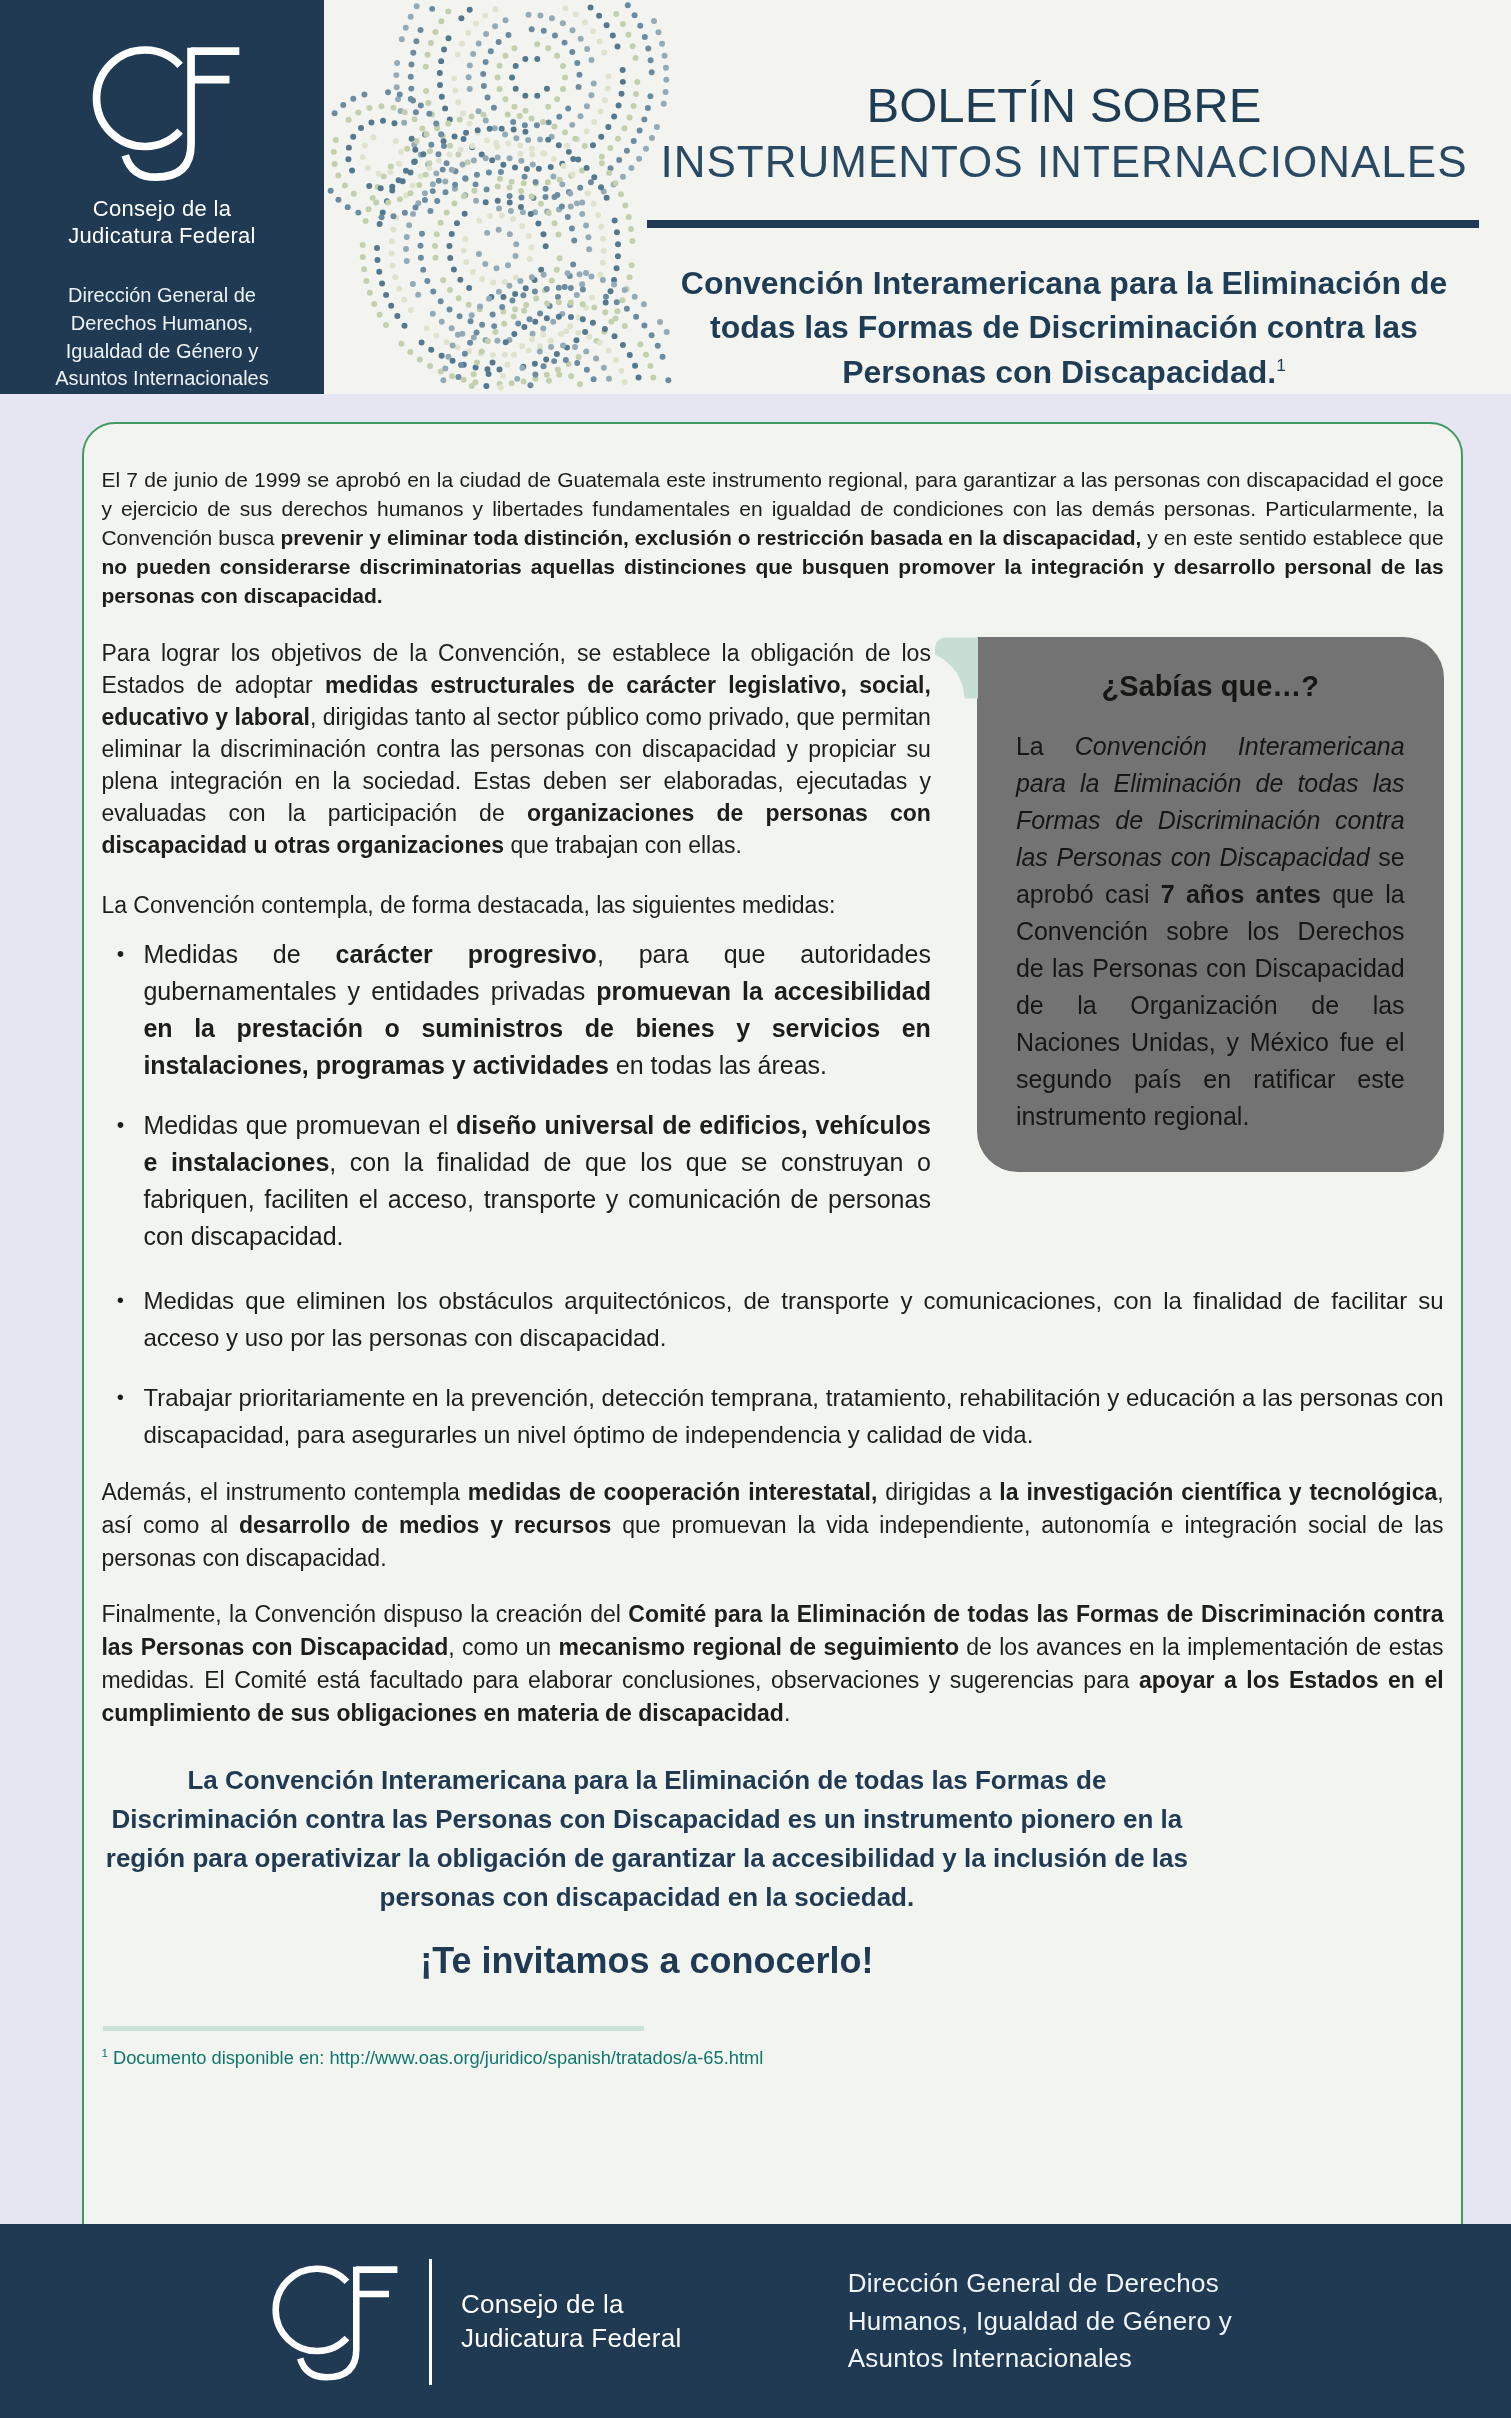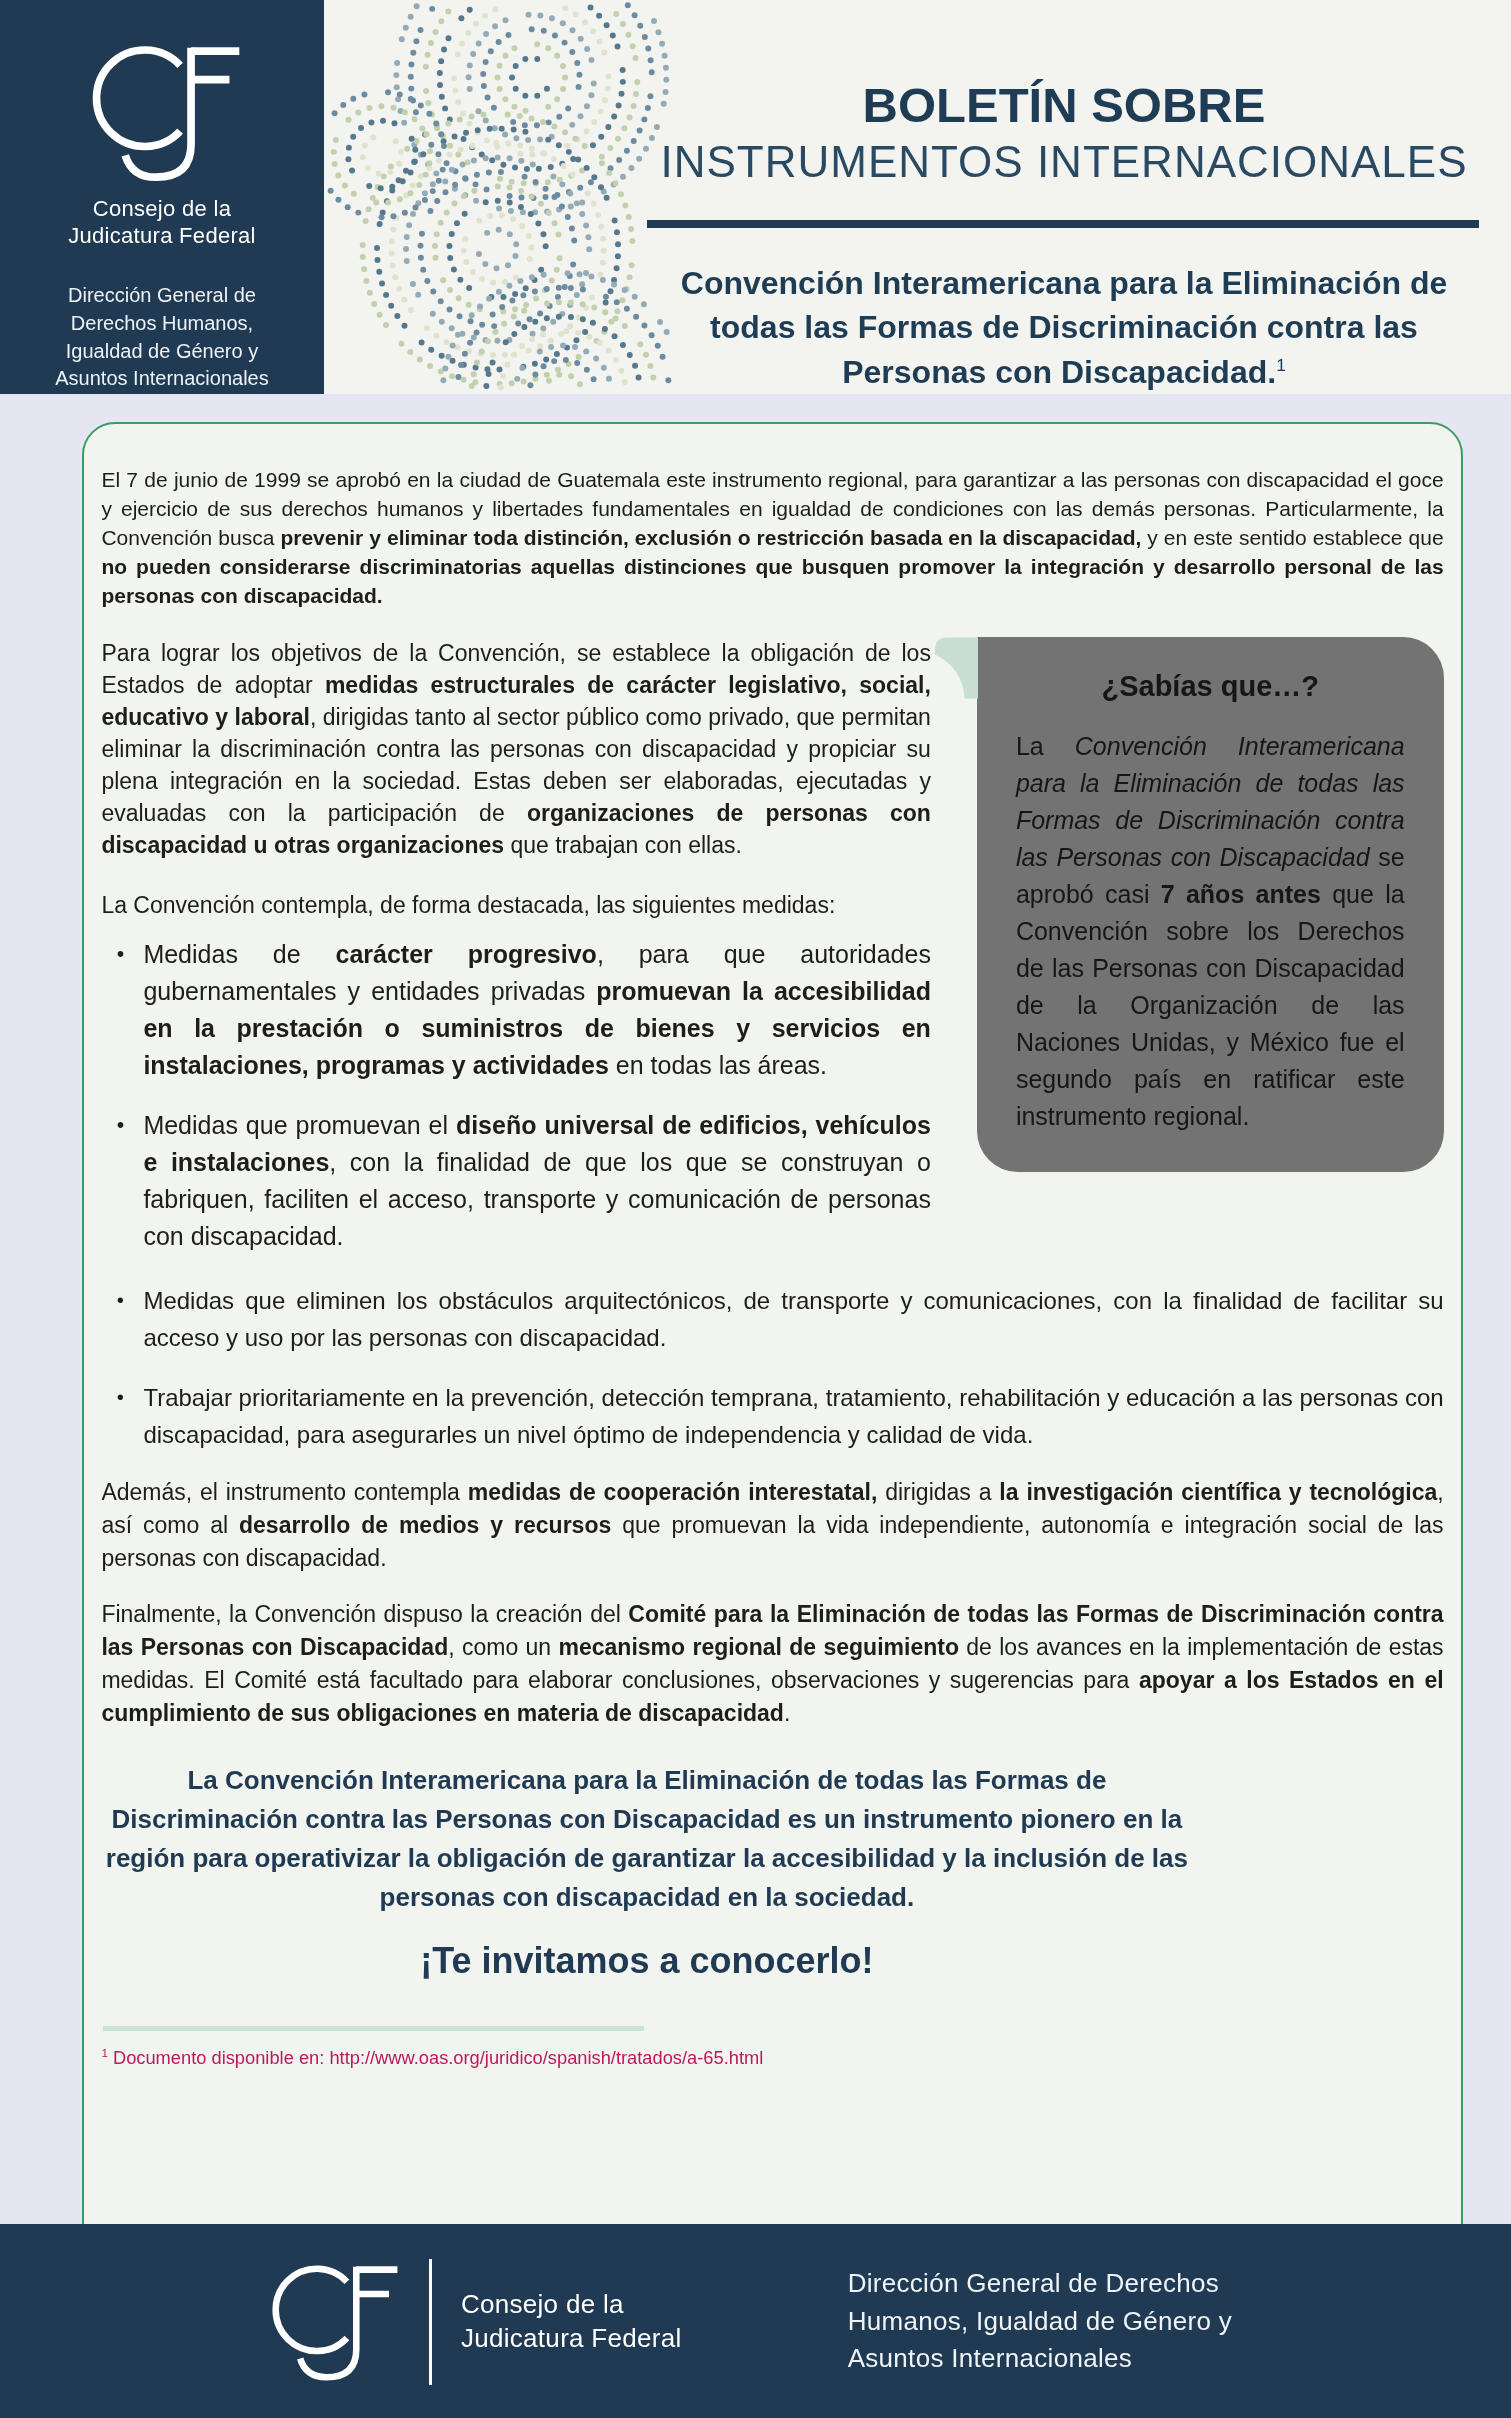--- a/index.html
+++ b/index.html
@@ -11,21 +11,21 @@
   .header { position:absolute; left:0; top:0; width:1511px; height:394px; background:#f3f4f0; }
   .brand-block {
     position:absolute; left:0; top:0; width:324px; height:394px; background:#1f3a52;
     color:#ffffff; text-align:center;
   }
   .brand-logo { margin-top:39px; }
   .brand-org { font-size:22px; line-height:1.22; margin-top:5.8px; letter-spacing:0.3px; }
   .brand-dept { font-size:20px; line-height:1.38; margin-top:33px; white-space:pre-line; color:#eef2f5; }
   .dots-wrap { position:absolute; left:324px; top:0; width:351px; height:394px; overflow:hidden; }
   .header-right { position:absolute; left:645px; top:0; width:838px; height:394px; text-align:center; color:#1f3c55; }
-  .kicker { margin-top:77px; font-size:49px; font-weight:bold; letter-spacing:0; }
+  .kicker { margin-top:77px; font-size:49px; font-weight:normal; letter-spacing:0; }
   .kicker2 { margin-top:3.9px; font-size:44px; font-weight:400; letter-spacing:1px; color:#2a4a63; }
   .title-rule { height:7.7px; background:#1f3a52; margin:33px 3.9px 0 1.9px; }
   .doc-title { margin:33px auto 0; width:782px; font-size:32px; font-weight:bold; line-height:1.4; }
   .doc-title sup { font-size:17.4px; font-weight:400; }
   
   .card {
     position:absolute; left:82px; top:422px; width:1381px; height:2080px; box-sizing:border-box;
     background:#f2f4ef; border:2.9px solid #3f9b63; border-radius:33px; padding:41px 17.4px 19.3px 17.4px;
   }
   .p-just { text-align:justify; }
@@ -50,21 +50,21 @@
     padding:33px 39px 37px; margin-left:0; color:#161614;
   }
   .sabias-tail { position:absolute; left:-43px; top:0; }
   .sabias-title { text-align:center; font-size:29px; font-weight:bold; }
   .sabias-body { margin-top:25px; font-size:25px; line-height:37px; text-align:justify; }
   
   .bottom { position:relative; margin-top:31px; }
   .conclusion { width:1091px; margin:0; font-size:26px; font-weight:bold; line-height:39px; text-align:center; color:#1f3a52; }
   .invite { width:1091px; margin-top:23px; font-size:36px; font-weight:bold; text-align:center; color:#1f3a52; }
   .fn-rule { width:541px; height:4.8px; background:#cbe3d4; margin-top:44px; margin-left:1.9px; }
-  .footnote { margin-top:15.4px; font-size:18.3px; color:#be185d; }
+  .footnote { margin-top:15.4px; font-size:18.3px; color:#0f766e; }
   .footnote sup { font-size:11.6px; }
   
   .footer {
     position:absolute; left:0; top:2224px; width:1511px; height:195px; background:#1f3a52;
     color:#ffffff; display:flex; align-items:center;
   }
   .footer-logo { margin-left:259px; }
   .footer-sep { width:2.9px; height:126px; background:#ffffff; margin-left:25px; }
   .footer-org { margin-left:29px; font-size:26px; line-height:1.3; letter-spacing:0.3px; white-space:pre-line; }
   .footer-dept { margin-left:166px; font-size:26px; line-height:1.45; letter-spacing:0.3px; white-space:pre-line; color:#f0f4f6; }

